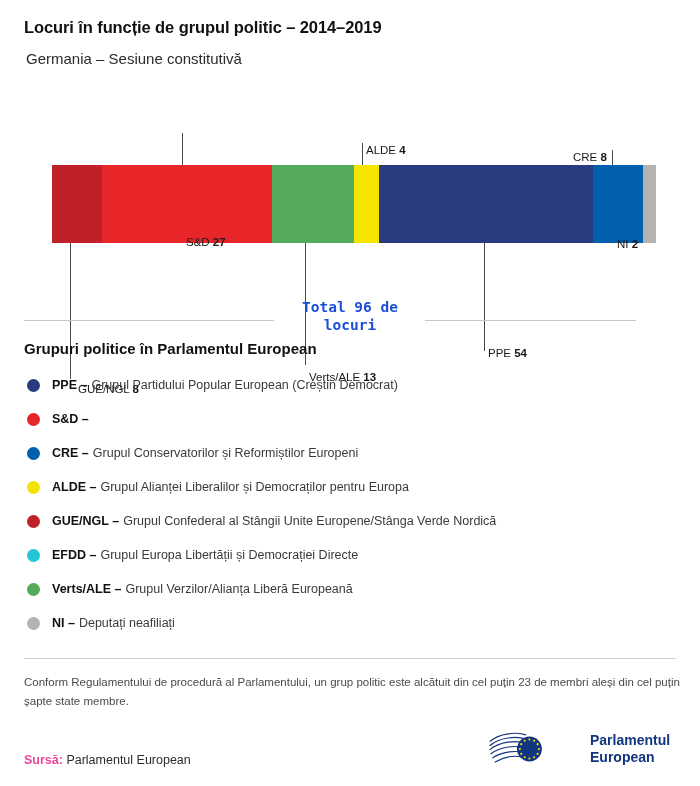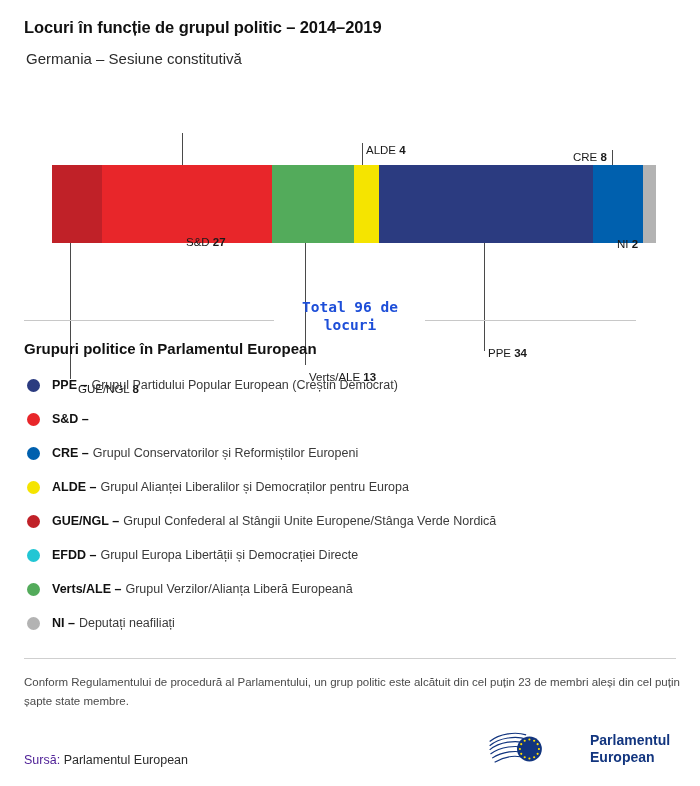--- a/index.html
+++ b/index.html
@@ -156,21 +156,21 @@
     line-height: 19px;
     color: #4a4a4a;
   }
   .source {
     position: absolute;
     left: 24px;
     top: 753px;
     font-size: 12.5px;
     color: #2b2b2b;
   }
-  .source b { font-weight: normal; color: #4c1d95; text-align: right; }
+  .source b { font-weight: bold; color: #ec4899; text-align: right; }
 
   .ep-logo {
     position: absolute;
     right: 22px;
     top: 726px;
     width: 190px;
     height: 46px;
     display: flex;
     align-items: center;
     gap: 36px;
@@ -224,21 +224,21 @@
       <span>Verts/ALE</span> <b>13</b>
     </div>
 
     <div class="leader" style="left:362px; top:33px; height:22px;"></div>
     <div class="lbl" style="left:366px; top:34px;">
       <span>ALDE</span> <b>4</b>
     </div>
 
     <div class="leader" style="left:484px; top:133px; height:108px;"></div>
     <div class="lbl" style="left:488px; top:237px;">
-      <span>PPE</span> <b>34</b>
+      <span>PPE</span> <b>54</b>
     </div>
 
     <div class="leader" style="left:612px; top:40px; height:15px;"></div>
     <div class="lbl" style="left:573px; top:41px;">
       <span>CRE</span> <b>8</b>
     </div>
 
     <div class="lbl" style="left:617px; top:128px;">
       <span>NI</span> <b>2</b>
     </div>

